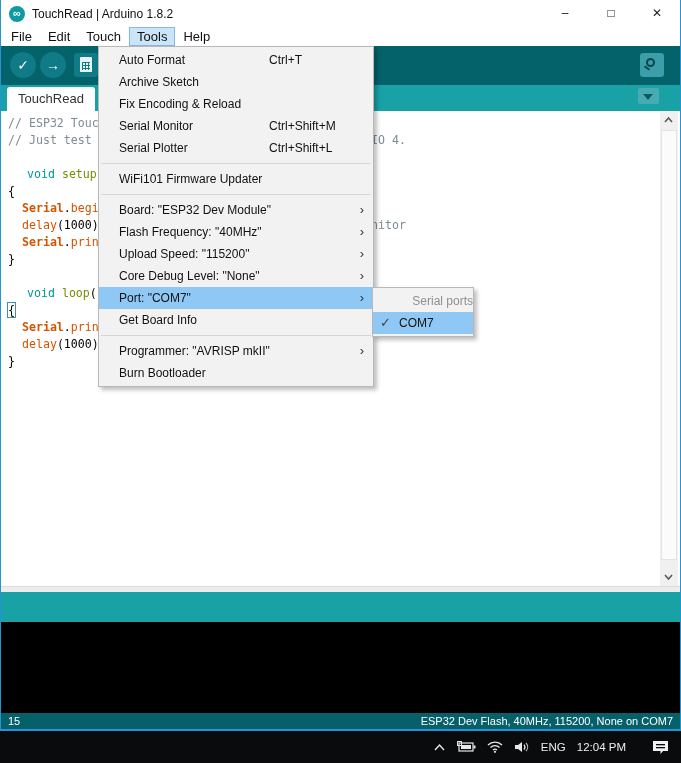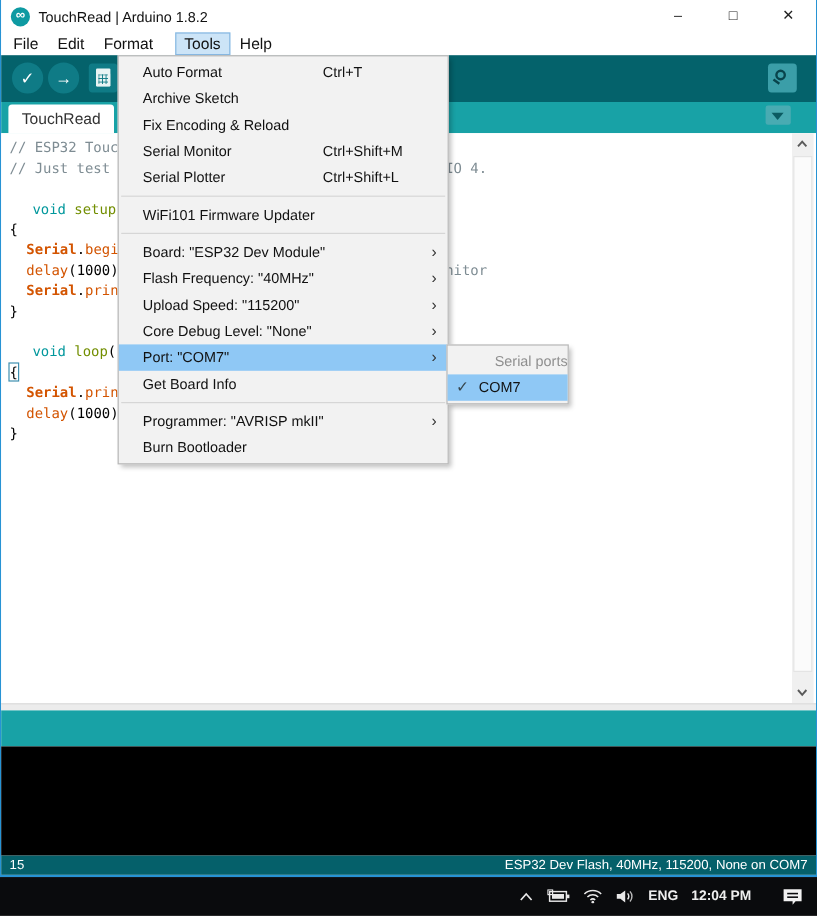--- a/index.html
+++ b/index.html
@@ -15,21 +15,21 @@
     border-bottom:2px solid #2793d4;
   }
   .titlebar { position:absolute; left:0; top:0; width:679px; height:27px; background:#fff; display:flex; align-items:center; }
   .app-icon { width:16px; height:16px; border-radius:50%; background:#0e9aa2; color:#fff;
     font-size:11px; line-height:15px; text-align:center; margin:0 7px 0 8px; font-weight:bold; }
   .title-text { font-size:12px; color:#111; }
   .win-controls { position:absolute; right:0; top:0; height:27px; display:flex; }
   .win-btn { width:46px; height:27px; text-align:center; line-height:27px; font-size:12px; color:#222; }
   .menubar { position:absolute; left:0; top:27px; width:679px; height:19px; background:#fff; display:flex; padding-left:2px; }
   .mb-item { font-size:13px; color:#111; padding:0 7px; line-height:17px; height:19px; border:1px solid transparent; }
-  .mb-item.active { background:#cce4f7; border:1px solid #88b8e2;margin-left:10px; }
+  .mb-item.active { background:#cce4f7; border:1px solid #88b8e2; }
   
   .toolbar { position:absolute; left:0; top:46px; width:679px; height:39px; background:#04626b; }
   .tb-circle { position:absolute; top:6px; width:26px; height:26px; border-radius:50%; background:#0f7b86;
     color:#fff; text-align:center; line-height:26px; font-size:14px; }
   .tb-square { position:absolute; top:7px; width:24px; height:24px; border-radius:3px; background:#0f7b86; }
   .doc-glyph { position:absolute; left:6px; top:4px; width:12px; height:15px; background:#e8f4f4; border-radius:1px;
     box-shadow: inset 0 -10px 0 0 #e8f4f4; }
   .doc-grid { position:absolute; left:8px; top:9px; width:8px; height:8px;
     background:
       linear-gradient(#0f7b86 1px, transparent 1px) 0 0/3px 3px,
@@ -79,21 +79,21 @@
   
   .submenu { position:absolute; left:371px; top:287px; width:102px; background:#f2f2f2;
     border:1px solid #b8b8b8; box-shadow:3px 3px 4px rgba(0,0,0,.25); padding:2px 0; z-index:21; }
   .sub-item { position:relative; height:22px; line-height:22px; padding-left:26px; font-size:12px; color:#111; }
   .sub-item.disabled { color:#8f8f8f;text-align:right; }
   .sub-item.selected { background:#8fc8f5; }
   .sub-check { position:absolute; left:7px; top:0; color:#37474f; font-size:13px; }
   
   .taskbar { position:absolute; left:0; top:731px; width:681px; height:32px; background:#0a0b0d;
     display:flex; align-items:center; justify-content:flex-end; gap:11px; padding-right:12px; }
-  .tray-label { color:#eee; font-size:11.5px;font-weight:bold; }
+  .tray-label { color:#eee; font-size:11.5px; }
   .tray-icon { display:flex; align-items:center; }
   .tray-gap { width:4px; }
 </style>
 </head>
 <body>
 
 <div id="screen">
   <div id="window">
 
     <div class="titlebar">
@@ -102,21 +102,21 @@
       <div class="win-controls">
         <div class="win-btn">–</div>
         <div class="win-btn">□</div>
         <div class="win-btn">✕</div>
       </div>
     </div>
 
     <div class="menubar">
         <div class="mb-item">File</div>
         <div class="mb-item">Edit</div>
-        <div class="mb-item">Format</div>
+        <div class="mb-item">Touch</div>
         <div class="mb-item active">Tools</div>
         <div class="mb-item">Help</div>
       </div>
 
     <div class="toolbar">
       <div class="tb-circle" style="left:9px">
         <span>✓</span>
       </div>
       <div class="tb-circle" style="left:39px">
         <span>→</span>

